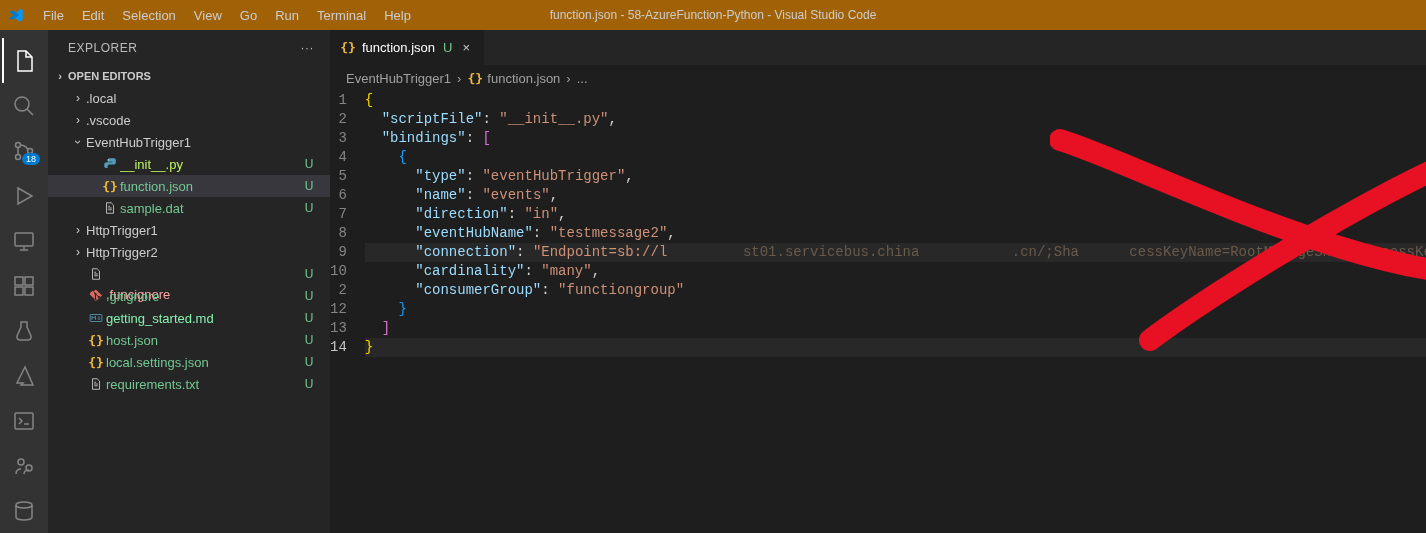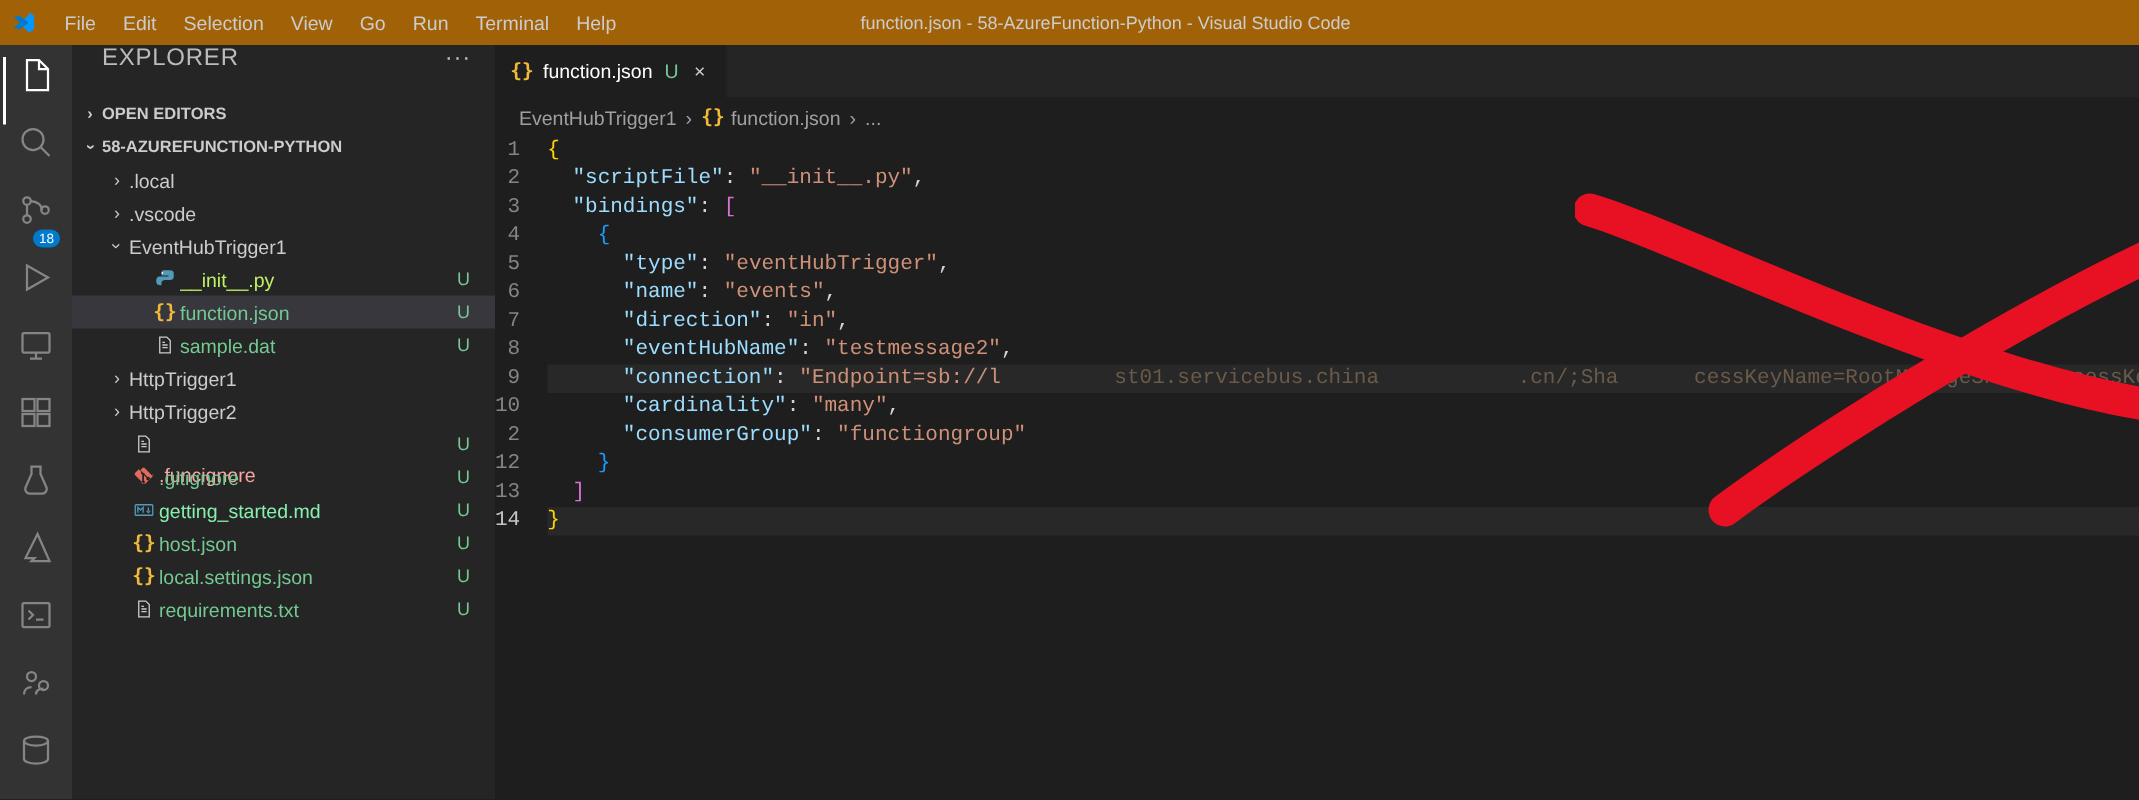--- a/index.html
+++ b/index.html
@@ -35,35 +35,34 @@
   align-items: center;
   color: #cccccc;
   cursor: pointer;
 }
 .title-text {
   position: absolute;
   left: 50%;
   transform: translateX(-50%);
   color: #cccccc;
   font-size: 12px;
-  margin-left: 24px;
 }
 .body-area { display: flex; flex: 1; overflow: hidden; }
 .activitybar {
   width: 48px;
   background: #333333;
   display: flex;
   flex-direction: column;
   align-items: center;
   padding-top: 8px;
   flex-shrink: 0;
 }
 .activity-item {
   width: 44px; height: 48px;
-  display: flex; align-items: flex-start; justify-content: center;
+  display: flex; align-items: center; justify-content: center;
   cursor: pointer;
   color: #858585;
   position: relative;
 }
 .activity-item.active {
   color: #ffffff;
   border-left: 2px solid #ffffff;
 }
 .activity-badge {
   position: absolute;
@@ -79,24 +78,24 @@
 .sidebar {
   width: 282px;
   background: #252526;
   display: flex;
   flex-direction: column;
   flex-shrink: 0;
 }
 .sidebar-header {
   height: 35px;
   display: flex;
-  align-items: flex-start;
+  align-items: center;
   justify-content: space-between;
   padding: 0 16px 0 20px;
-  font-size: 16px;
+  font-size: 12px;
   color: #bbbbbb;
   letter-spacing: 0.5px;
 }
 .sidebar-actions { color: #bbbbbb; cursor: pointer; }
 .section-header {
   height: 22px;
   display: flex;
   align-items: center;
   padding-left: 4px;
   font-size: 11px;
@@ -322,24 +321,20 @@
 
   <div class="sidebar">
     <div class="sidebar-header">
       <span>EXPLORER</span>
       <span class="sidebar-actions">···</span>
     </div>
     <div class="section-header">
       <span class="chev">›</span>
       <span>OPEN EDITORS</span>
     </div>
-    <div class="section-header">
-      <span class="chev" style="transform:rotate(90deg)">›</span>
-      <span>58-AZUREFUNCTION-PYTHON</span>
-    </div>
     <div class="tree" id="tree">
         <div class="tree-row">
           <span class="tree-indent" style="width: 22px;"></span>
           <span class="tree-chev">›</span>
           <span class="tree-label">.local</span>
           <span class="tree-status"></span>
         </div>
         <div class="tree-row">
           <span class="tree-indent" style="width: 22px;"></span>
           <span class="tree-chev">›</span>

